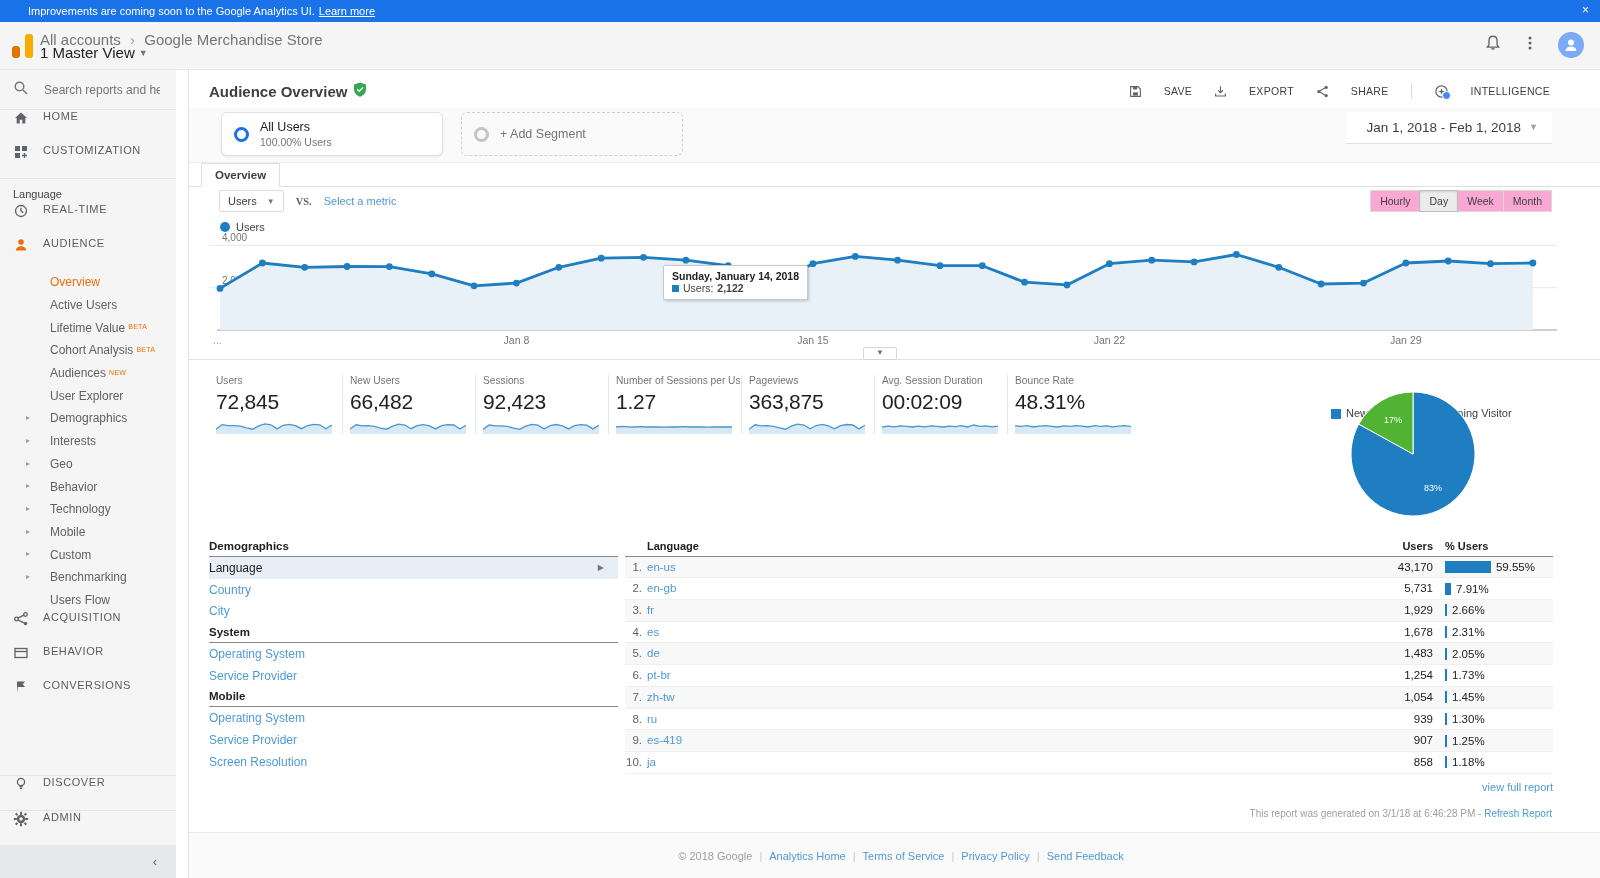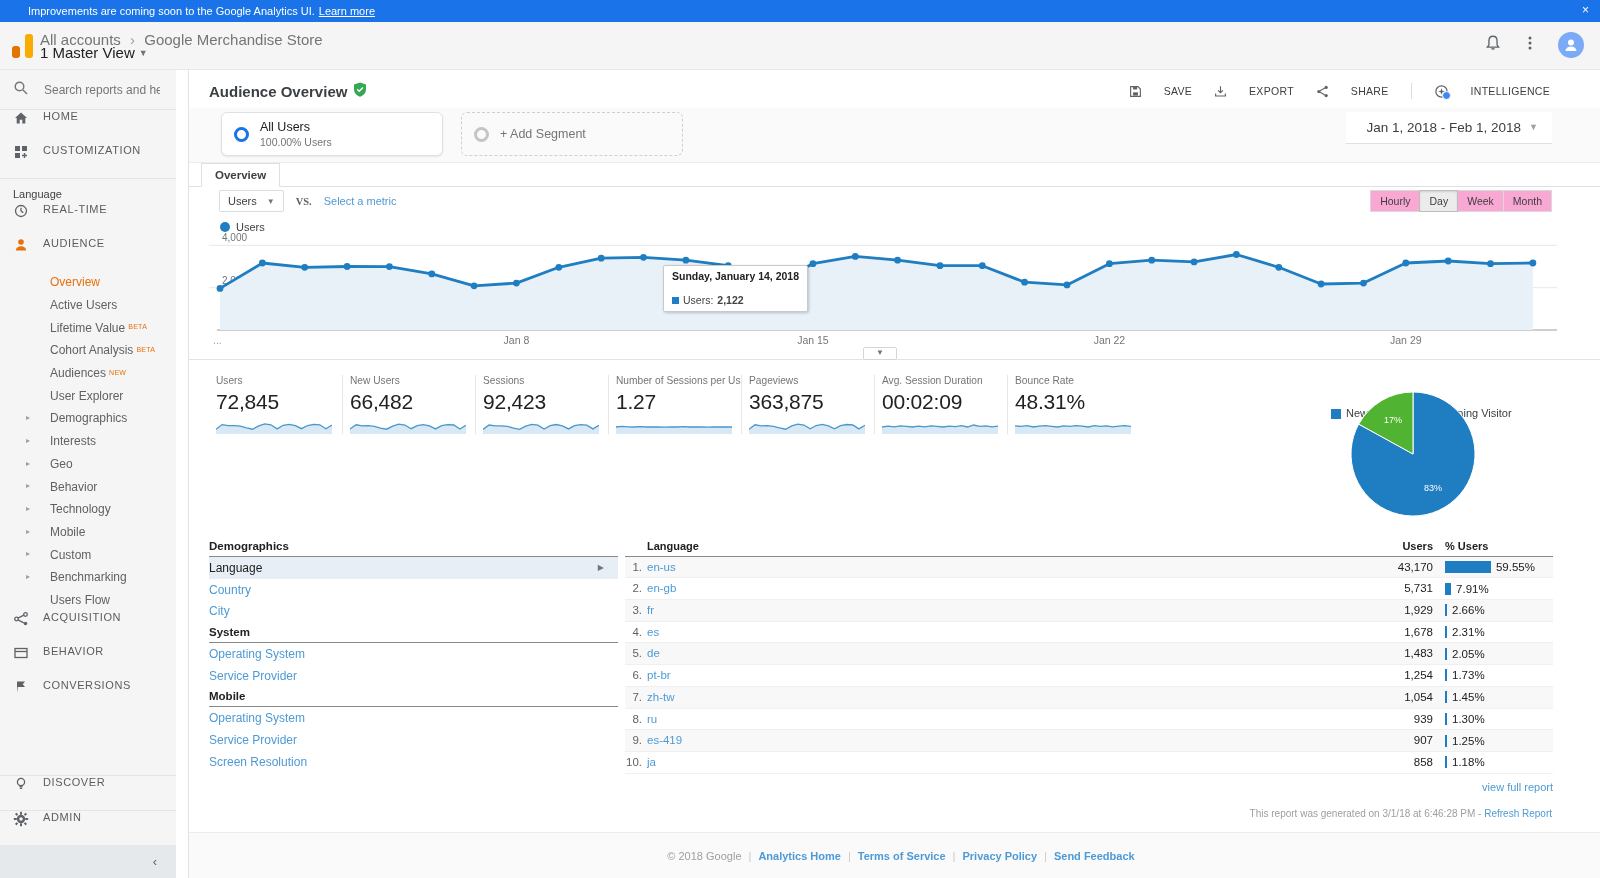--- a/index.html
+++ b/index.html
@@ -96,21 +96,21 @@
 
   .series-legend { position:absolute; left:31px; top:151px; display:flex; align-items:center; gap:6px;
     font-size:11px; color:#3c4043; }
   .legend-dot { width:10px; height:10px; border-radius:50%; background:#1f7dc2; }
 
   .chart-wrap { position:absolute; left:0; top:163px; width:1424px; height:126px; }
   #users-chart-svg { position:absolute; left:20px; top:0; }
   .chart-tooltip { position:absolute; left:474px; top:32px; background:#fff; border:1px solid #c9c9c9;
     box-shadow:1px 1px 3px rgba(0,0,0,.2); border-radius:2px; padding:4px 8px 5px 8px; z-index:5; }
   .ctt-title { font-size:10.5px; font-weight:bold; color:#212121; }
-  .ctt-row { display:flex; align-items:center; gap:4px; margin-top:12px; font-size:10.5px; color:#424242; }
+  .ctt-row { display:flex; align-items:center; gap:4px; margin-top:0; font-size:10.5px; color:#424242; }
   .ctt-sq { width:7px; height:7px; background:#1f7dc2; }
   .ctt-val { font-weight:bold; }
   .collapse-btn { position:absolute; left:674px; top:277px; width:34px; height:13px; background:#fff;
     border:1px solid #d6d6d6; border-radius:2px; text-align:center; line-height:10px; font-size:8px;
     color:#757575; cursor:pointer; z-index:4; }
   .hr1 { position:absolute; left:0; top:289px; width:1424px; border-top:1px solid #e3e3e3; }
 
   .metrics-row { position:absolute; left:20px; top:305px; display:flex; }
   .metric { width:133px; padding-left:7px; cursor:pointer; }
   .metric.mleft { border-left:1px solid #e6e6e6; }
@@ -146,21 +146,21 @@
   .tbar { height:12px; background:#1f7dc2; display:inline-block; }
   .plabel { font-size:11.5px; color:#212121; }
   .view-full { text-align:right; margin-top:7px; font-size:11px; }
 
   .status-line { position:absolute; right:60px; top:738px; font-size:10px; color:#9e9e9e; }
   .status-line a { color:#4e9ad5; }
 
   .footer { position:absolute; left:0; top:762px; width:1424px; height:46px; background:#fafafa;
     border-top:1px solid #ebebeb; display:flex; align-items:center; justify-content:center; gap:7px;
     font-size:11px; color:#9e9e9e; }
-  .footer a { color:#4e9ad5; font-weight:bold; }
+  .footer a { color:#4e9ad5; font-weight:normal; }
   .fsep { color:#c9c9c9; }
 
   svg text { font-family:"Liberation Sans", sans-serif; }
 </style>
 </head>
 <body>
 
 <div class="banner">
   <span>Improvements are coming soon to the Google Analytics UI.</span>
   <a>Learn more</a>

